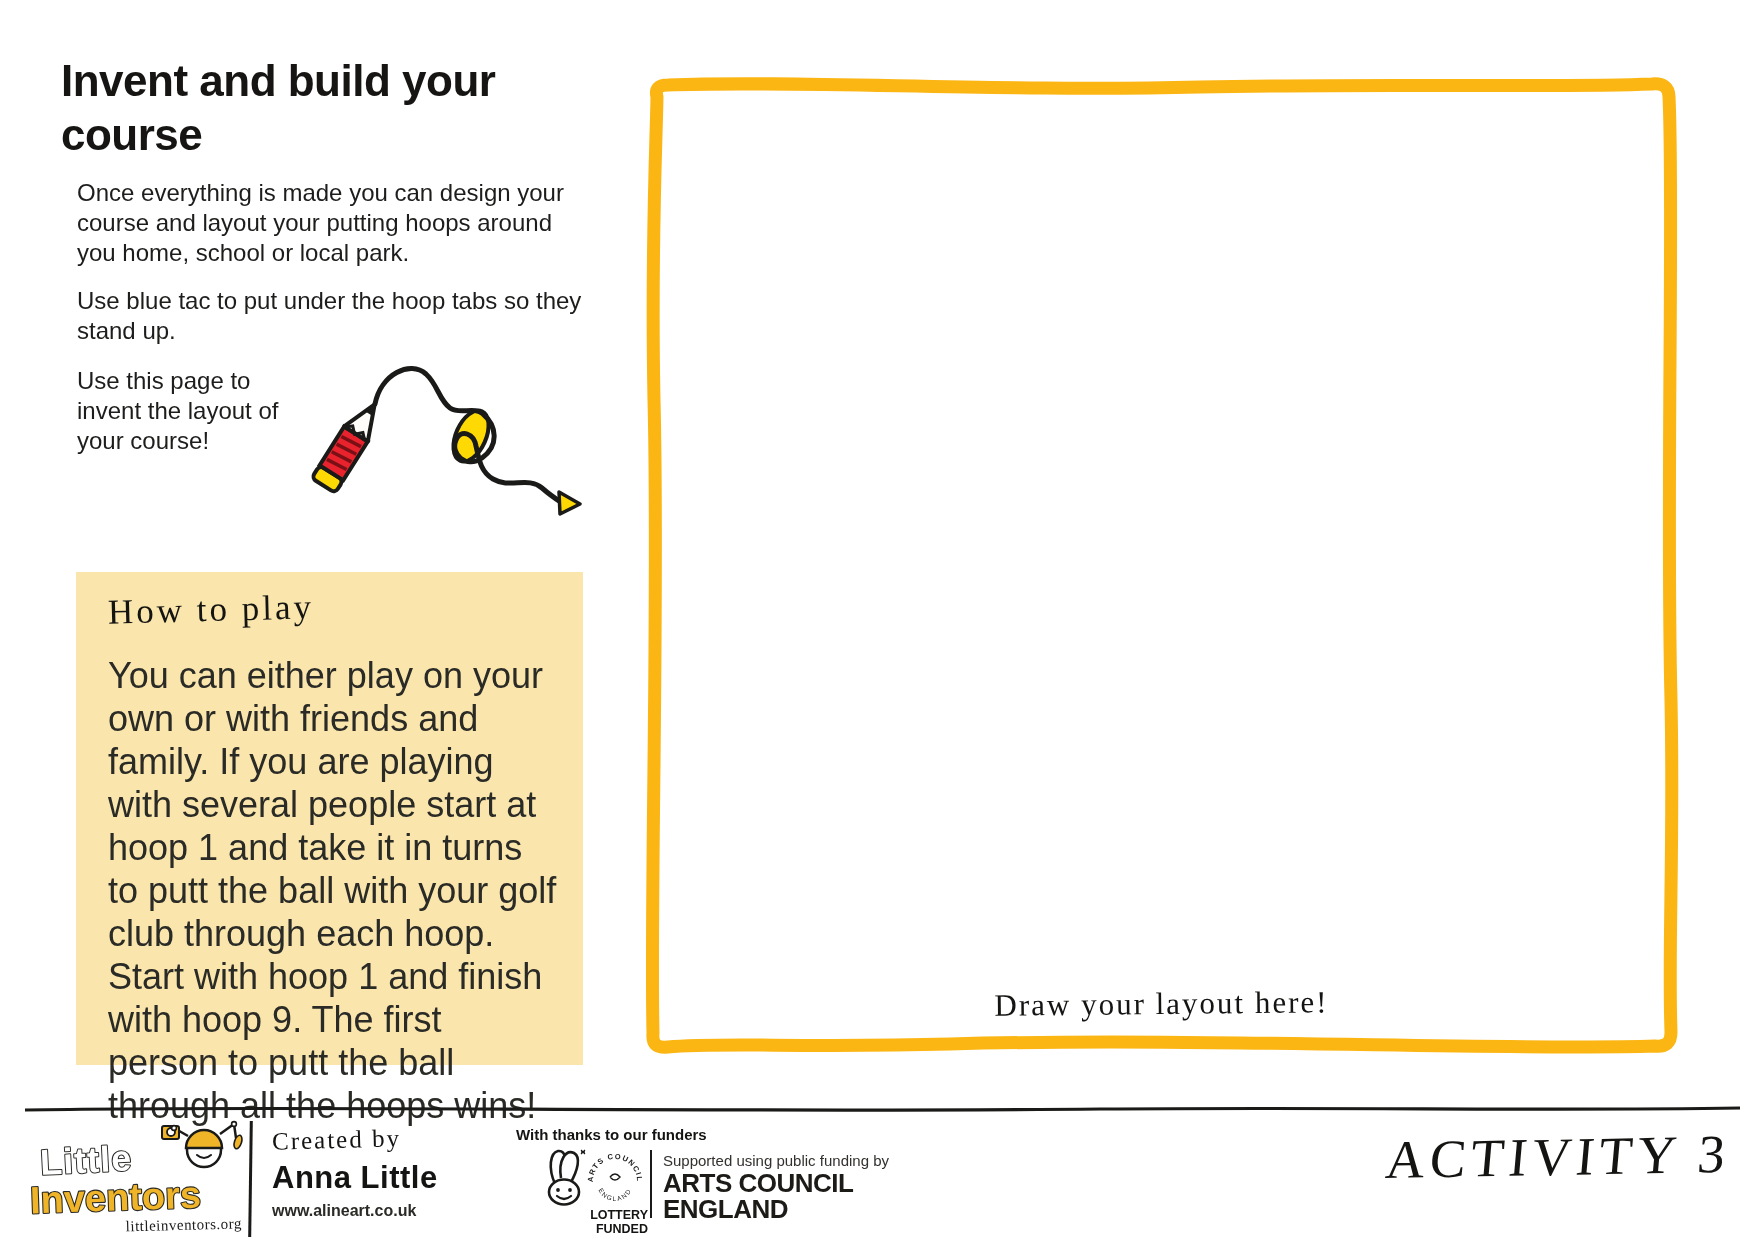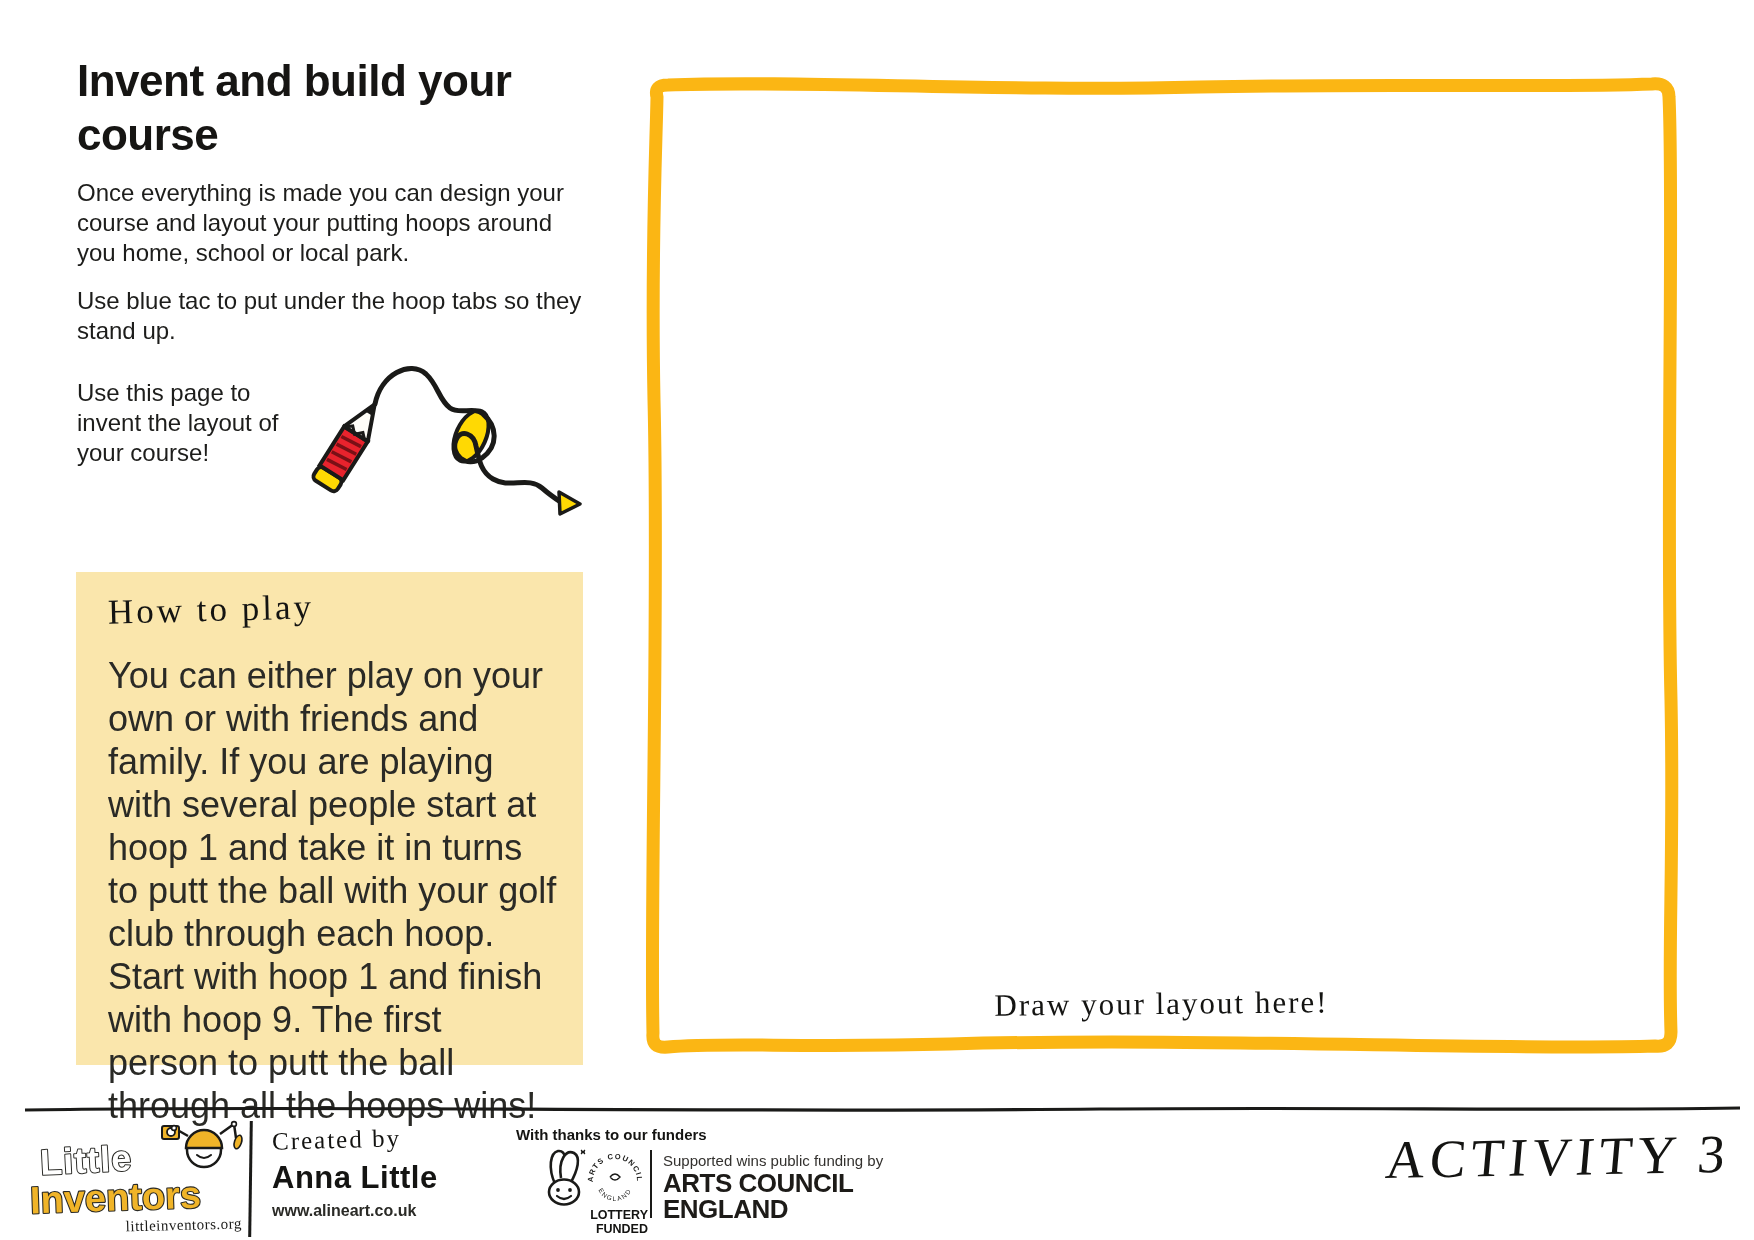--- a/index.html
+++ b/index.html
@@ -5,27 +5,27 @@
   * { margin:0; padding:0; box-sizing:border-box; }
   html,body { background:#ffffff; }
   .page {
     position:relative; width:1754px; height:1240px; background:#ffffff;
     font-family:"Liberation Sans", sans-serif; color:#1d1d1b; overflow:hidden;
   }
   .abs { position:absolute; }
 
   
   .page-title {
-    left:77px; top:54px; width:480px;
+    left:61px; top:54px; width:480px;
     font-size:44px; line-height:1.22; font-weight:700; letter-spacing:-0.5px; color:#161513;
   }
   .intro-p { left:77px; font-size:24px; line-height:30px; color:#1d1d1b; }
   .intro-p1 { top:178px; width:505px; }
   .intro-p2 { top:286px; width:505px; }
-  .intro-p3 { top:378px; width:215px; }
+  .intro-p3 { top:366px; width:215px; }
 
   
   .hand { font-family:cursive; letter-spacing:1px; }
 
   
   .howto-box { left:76px; top:572px; width:507px; height:493px; background:#fae6ac; }
   .howto-heading {
     left:32px; top:18px; font-size:35px; color:#141412;
     transform:rotate(-1.5deg); letter-spacing:3px;
   }
@@ -178,19 +178,19 @@
       <textPath href="#stampTop" startOffset="50%" text-anchor="middle">ARTS COUNCIL</textPath>
     </text>
     <text font-family="Liberation Sans, sans-serif" font-size="6.5" fill="#1a1a18" letter-spacing="1.5">
       <textPath href="#stampBottom" startOffset="50%" text-anchor="middle">ENGLAND</textPath>
     </text>
     <path d="M 24,27 q 5,-6 10,0 q -5,6 -10,0" fill="none" stroke="#1a1a18" stroke-width="1.4"></path>
   </svg>
 
   <div class="abs vdiv vdiv-2"></div>
 
-  <div class="abs supported-line">Supported wins public funding by</div>
+  <div class="abs supported-line">Supported using public funding by</div>
   <div class="abs ace-org-1">ARTS COUNCIL</div>
   <div class="abs ace-org-2">ENGLAND</div>
 
   <div class="abs activity-label">ACTIVITY 3</div>
 
 </div>
 
 </body></html>

